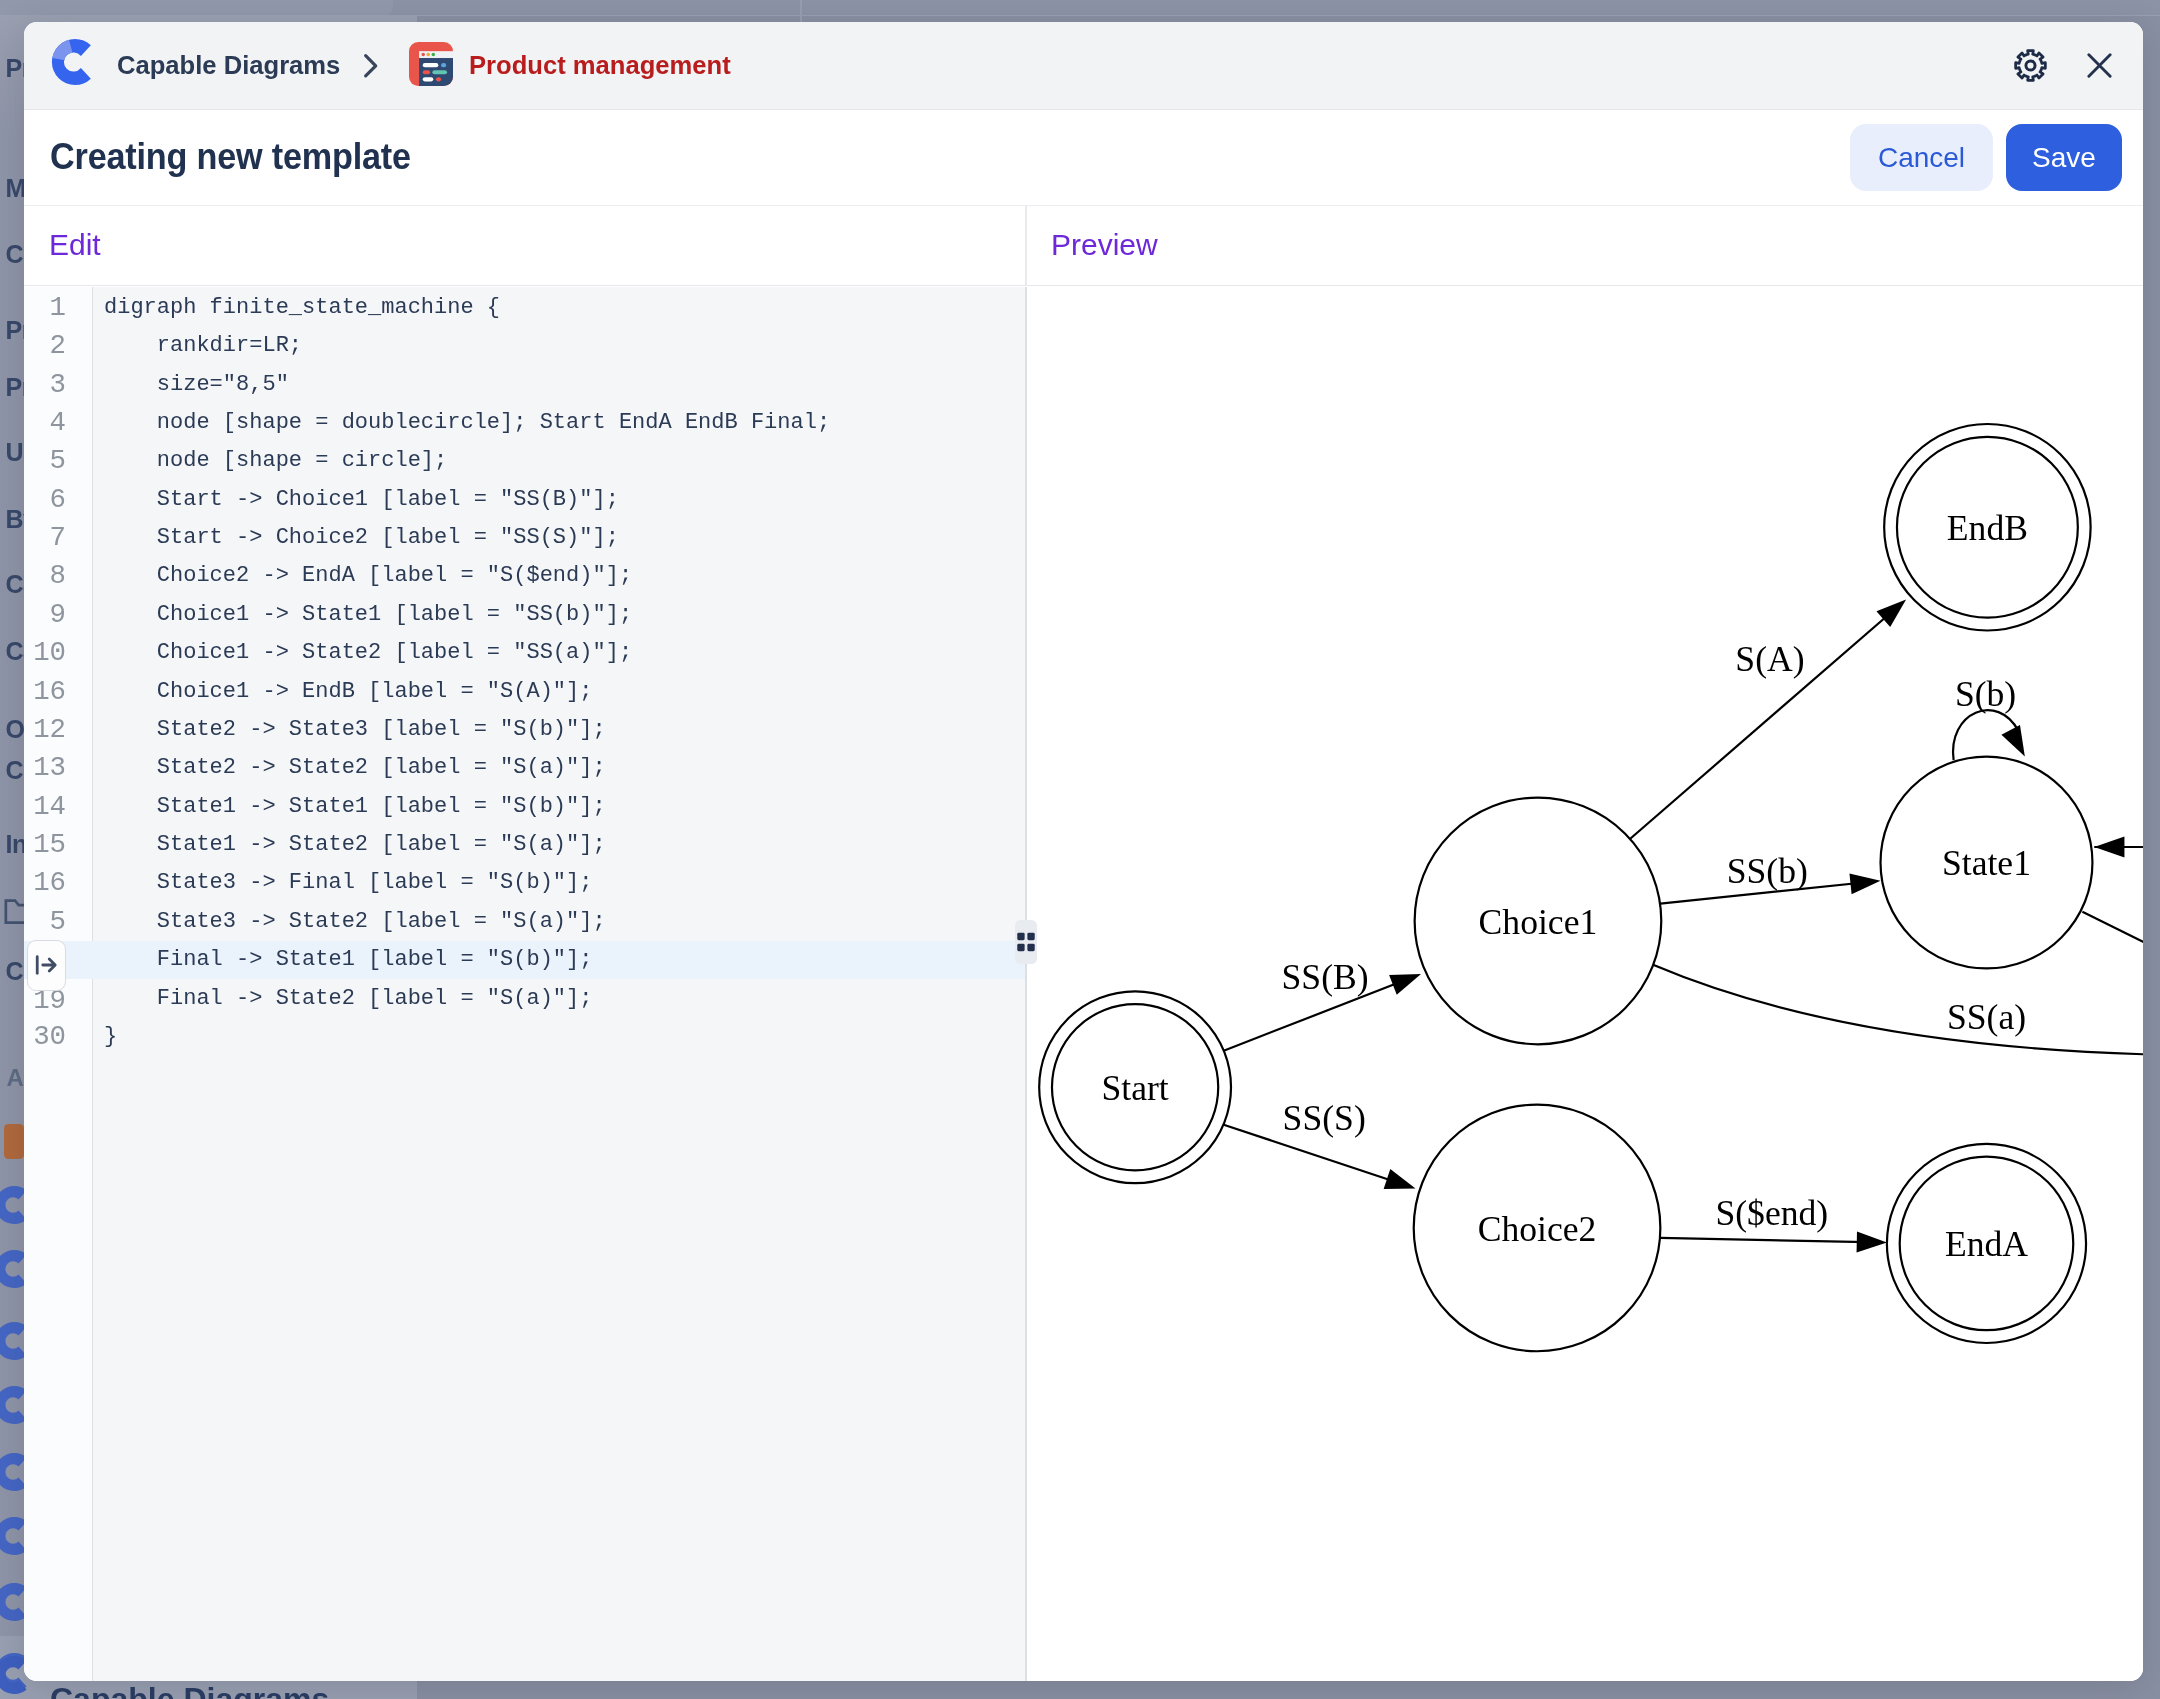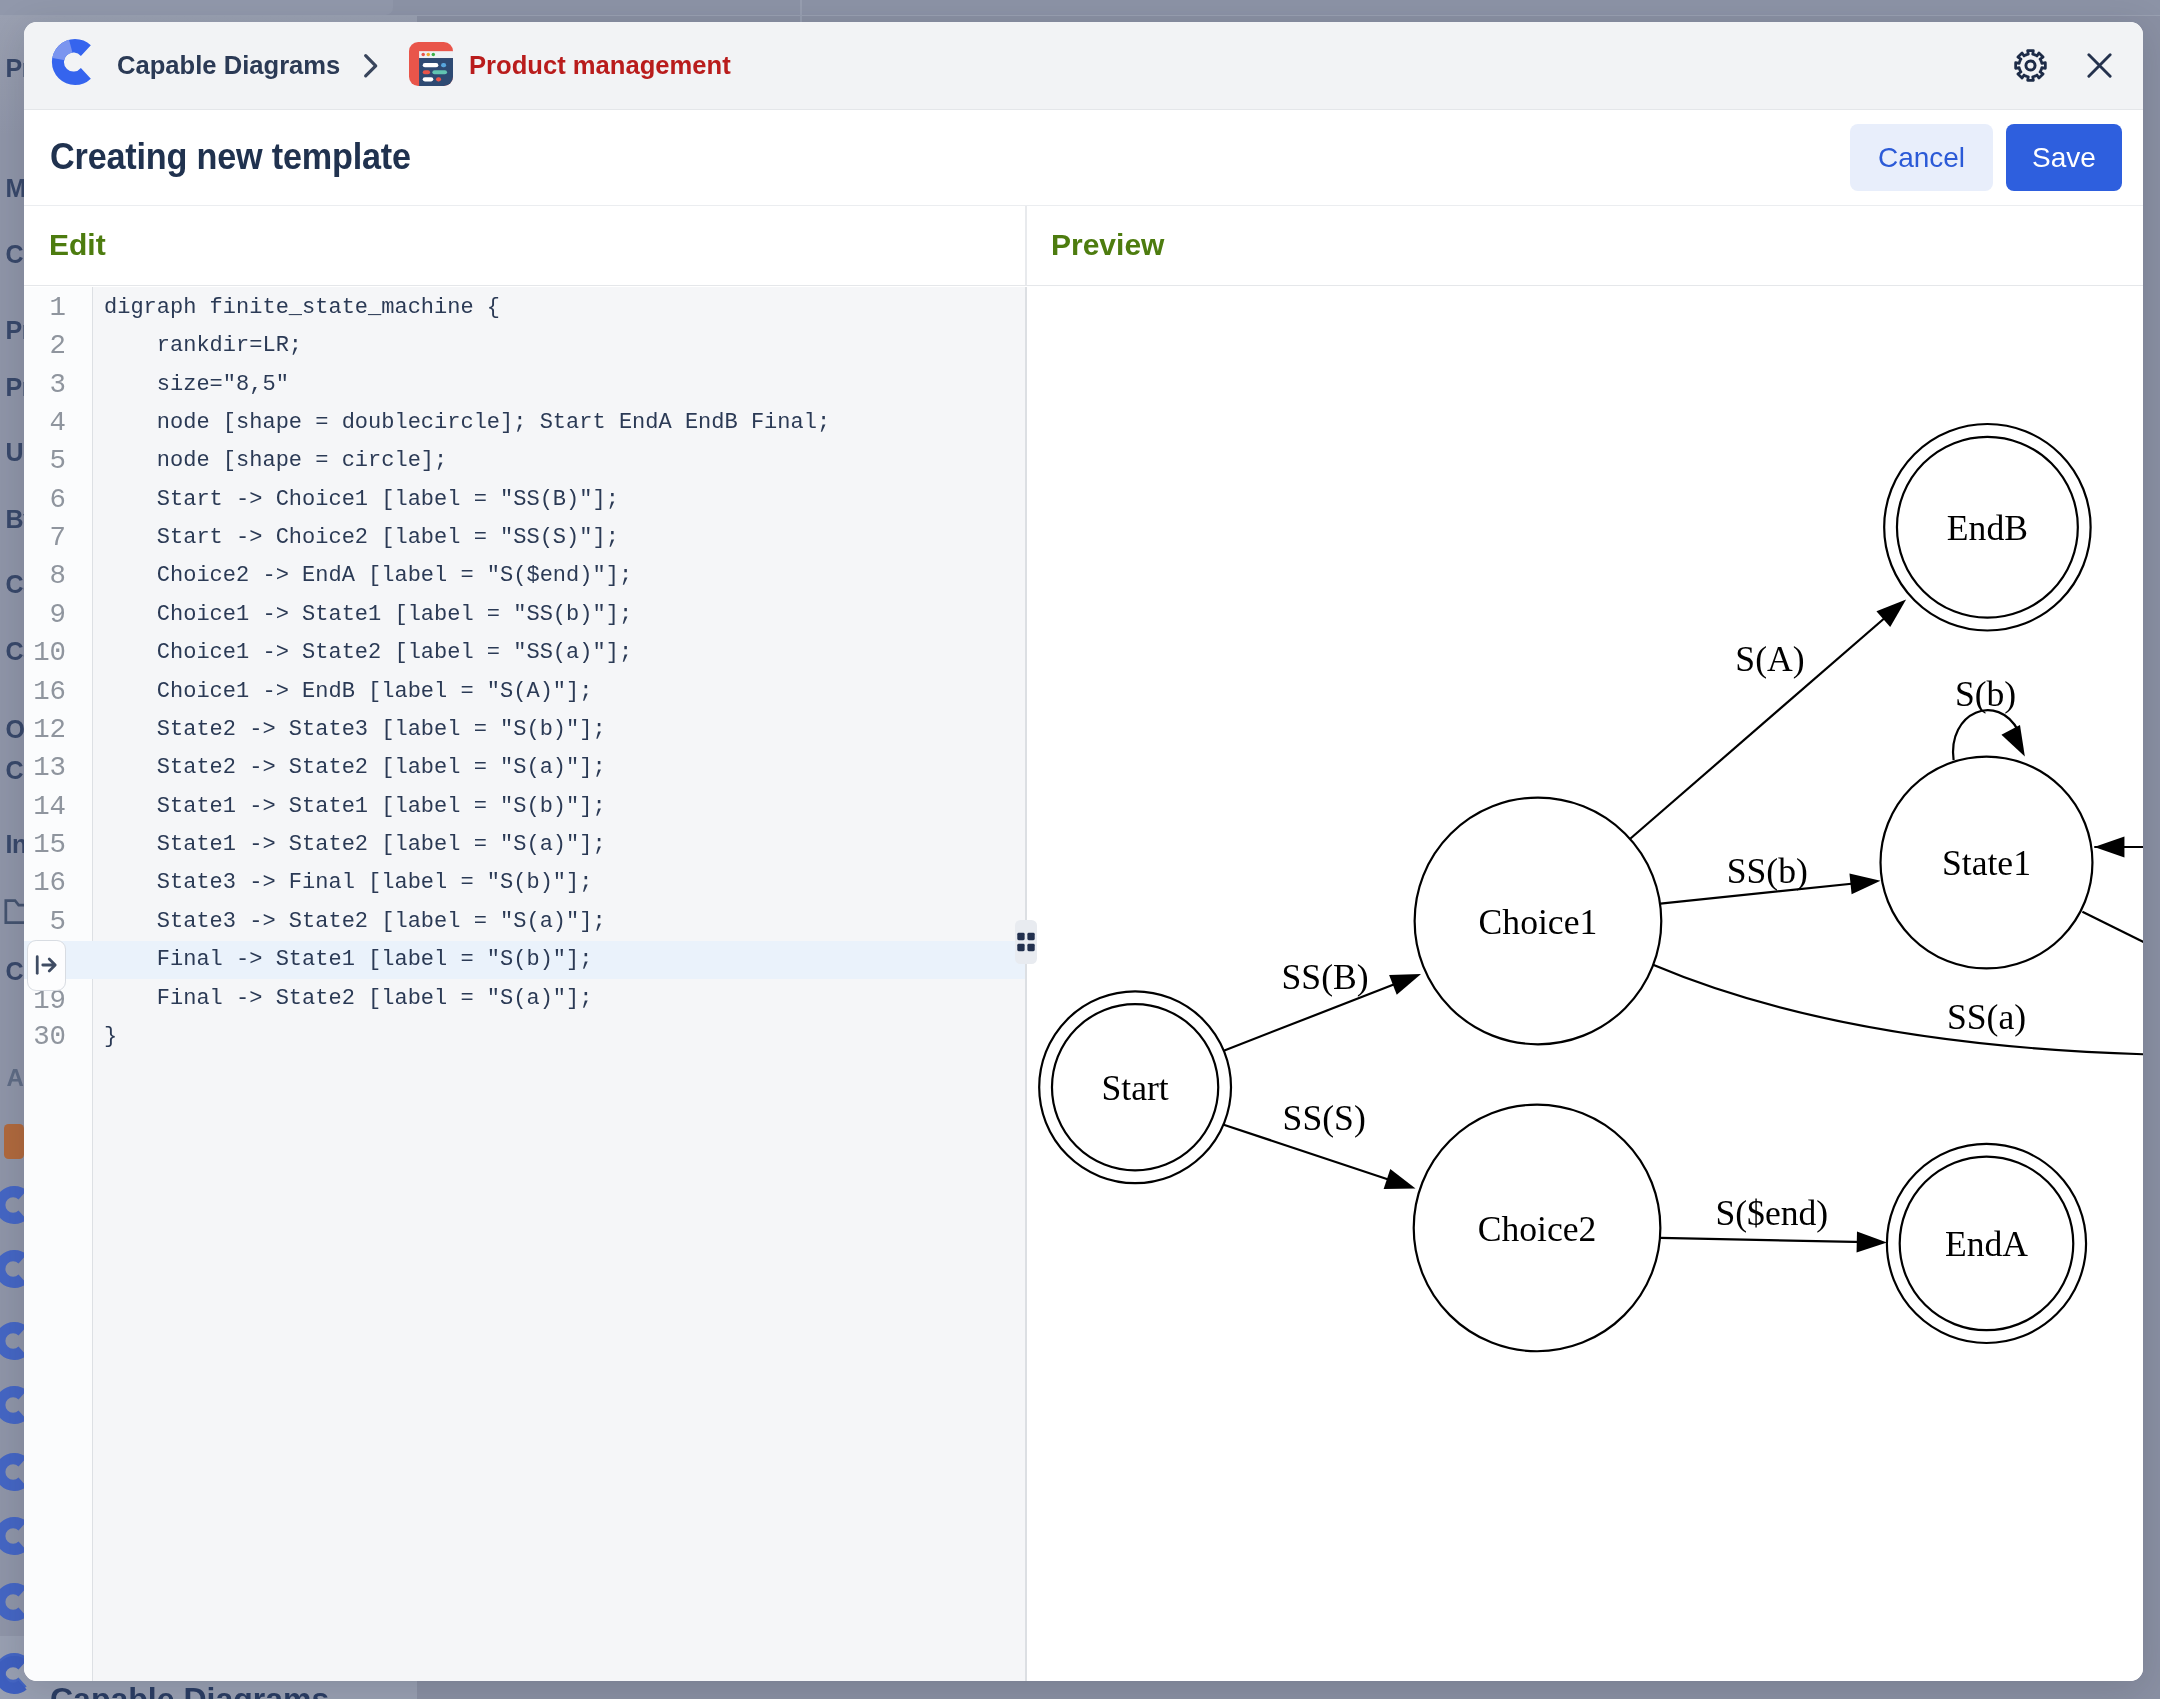--- a/index.html
+++ b/index.html
@@ -23,24 +23,24 @@
   #gutter{position:absolute;left:0;top:265px;width:68px;height:1394px;background:#fbfcfd;border-right:1.8px solid #dde0e4;}
   #codebg{position:absolute;left:69px;top:265px;width:932px;height:1394px;background:#f5f6f8;}
   #pdivider{position:absolute;left:1001px;top:265px;width:1.8px;height:1394px;background:#dcdfe3;}
   #previewpane{position:absolute;left:1003px;top:265px;width:1116px;height:1394px;background:#ffffff;}
   #hl18{position:absolute;left:0;top:919px;width:1001px;height:38px;background:#eaf2fb;}
   
   #bc-name1{position:absolute;left:93px;top:0;height:87px;line-height:87px;font-size:25.6px;font-weight:700;color:#2b3a55;}
   #bc-name2{position:absolute;left:445px;top:0;height:87px;line-height:87px;font-size:25.6px;font-weight:700;color:#b91c1c;}
   
   #title{position:absolute;left:25.6px;top:88px;height:95px;line-height:93px;font-size:36px;font-weight:700;color:#20324f;transform:scaleX(0.95);transform-origin:left center;letter-spacing:-0.2px;}
-  .btn{position:absolute;top:102px;height:67px;border-radius:8px;font-size:28px;font-weight:500;text-align:center;line-height:67px;}
+  .btn{position:absolute;top:102px;height:67px;border-radius:16px;font-size:28px;font-weight:500;text-align:center;line-height:67px;}
   #btn-cancel{left:1826px;width:143px;background:#e8eefb;color:#2b5ad7;}
   #btn-save{left:1982px;width:116px;background:#2e5fde;color:#ffffff;}
-  .ph{position:absolute;top:184px;height:79px;line-height:78px;font-size:30px;font-weight:700;color:#4d7c0f;}
+  .ph{position:absolute;top:184px;height:79px;line-height:78px;font-size:30px;font-weight:400;color:#6d28d9;}
   
   .cl{position:absolute;left:80px;height:38px;line-height:38px;font-family:"Liberation Mono",monospace;font-size:22px;color:#2b3a55;white-space:pre;}
   .ln{position:absolute;left:0px;width:42px;height:38px;line-height:38px;font-family:"Liberation Mono",monospace;font-size:27.4px;color:#8f959e;text-align:right;}
   
   #handle{left:1015px;top:920px;width:22px;height:44px;background:#e8ebf0;border-radius:5.5px;}
   
   #expbtn{left:27.4px;top:940px;width:39px;height:51px;background:#fdfdfe;border:1.8px solid #d8dce2;border-radius:9.1px;box-sizing:border-box;}
 </style>
 </head>
 <body>

